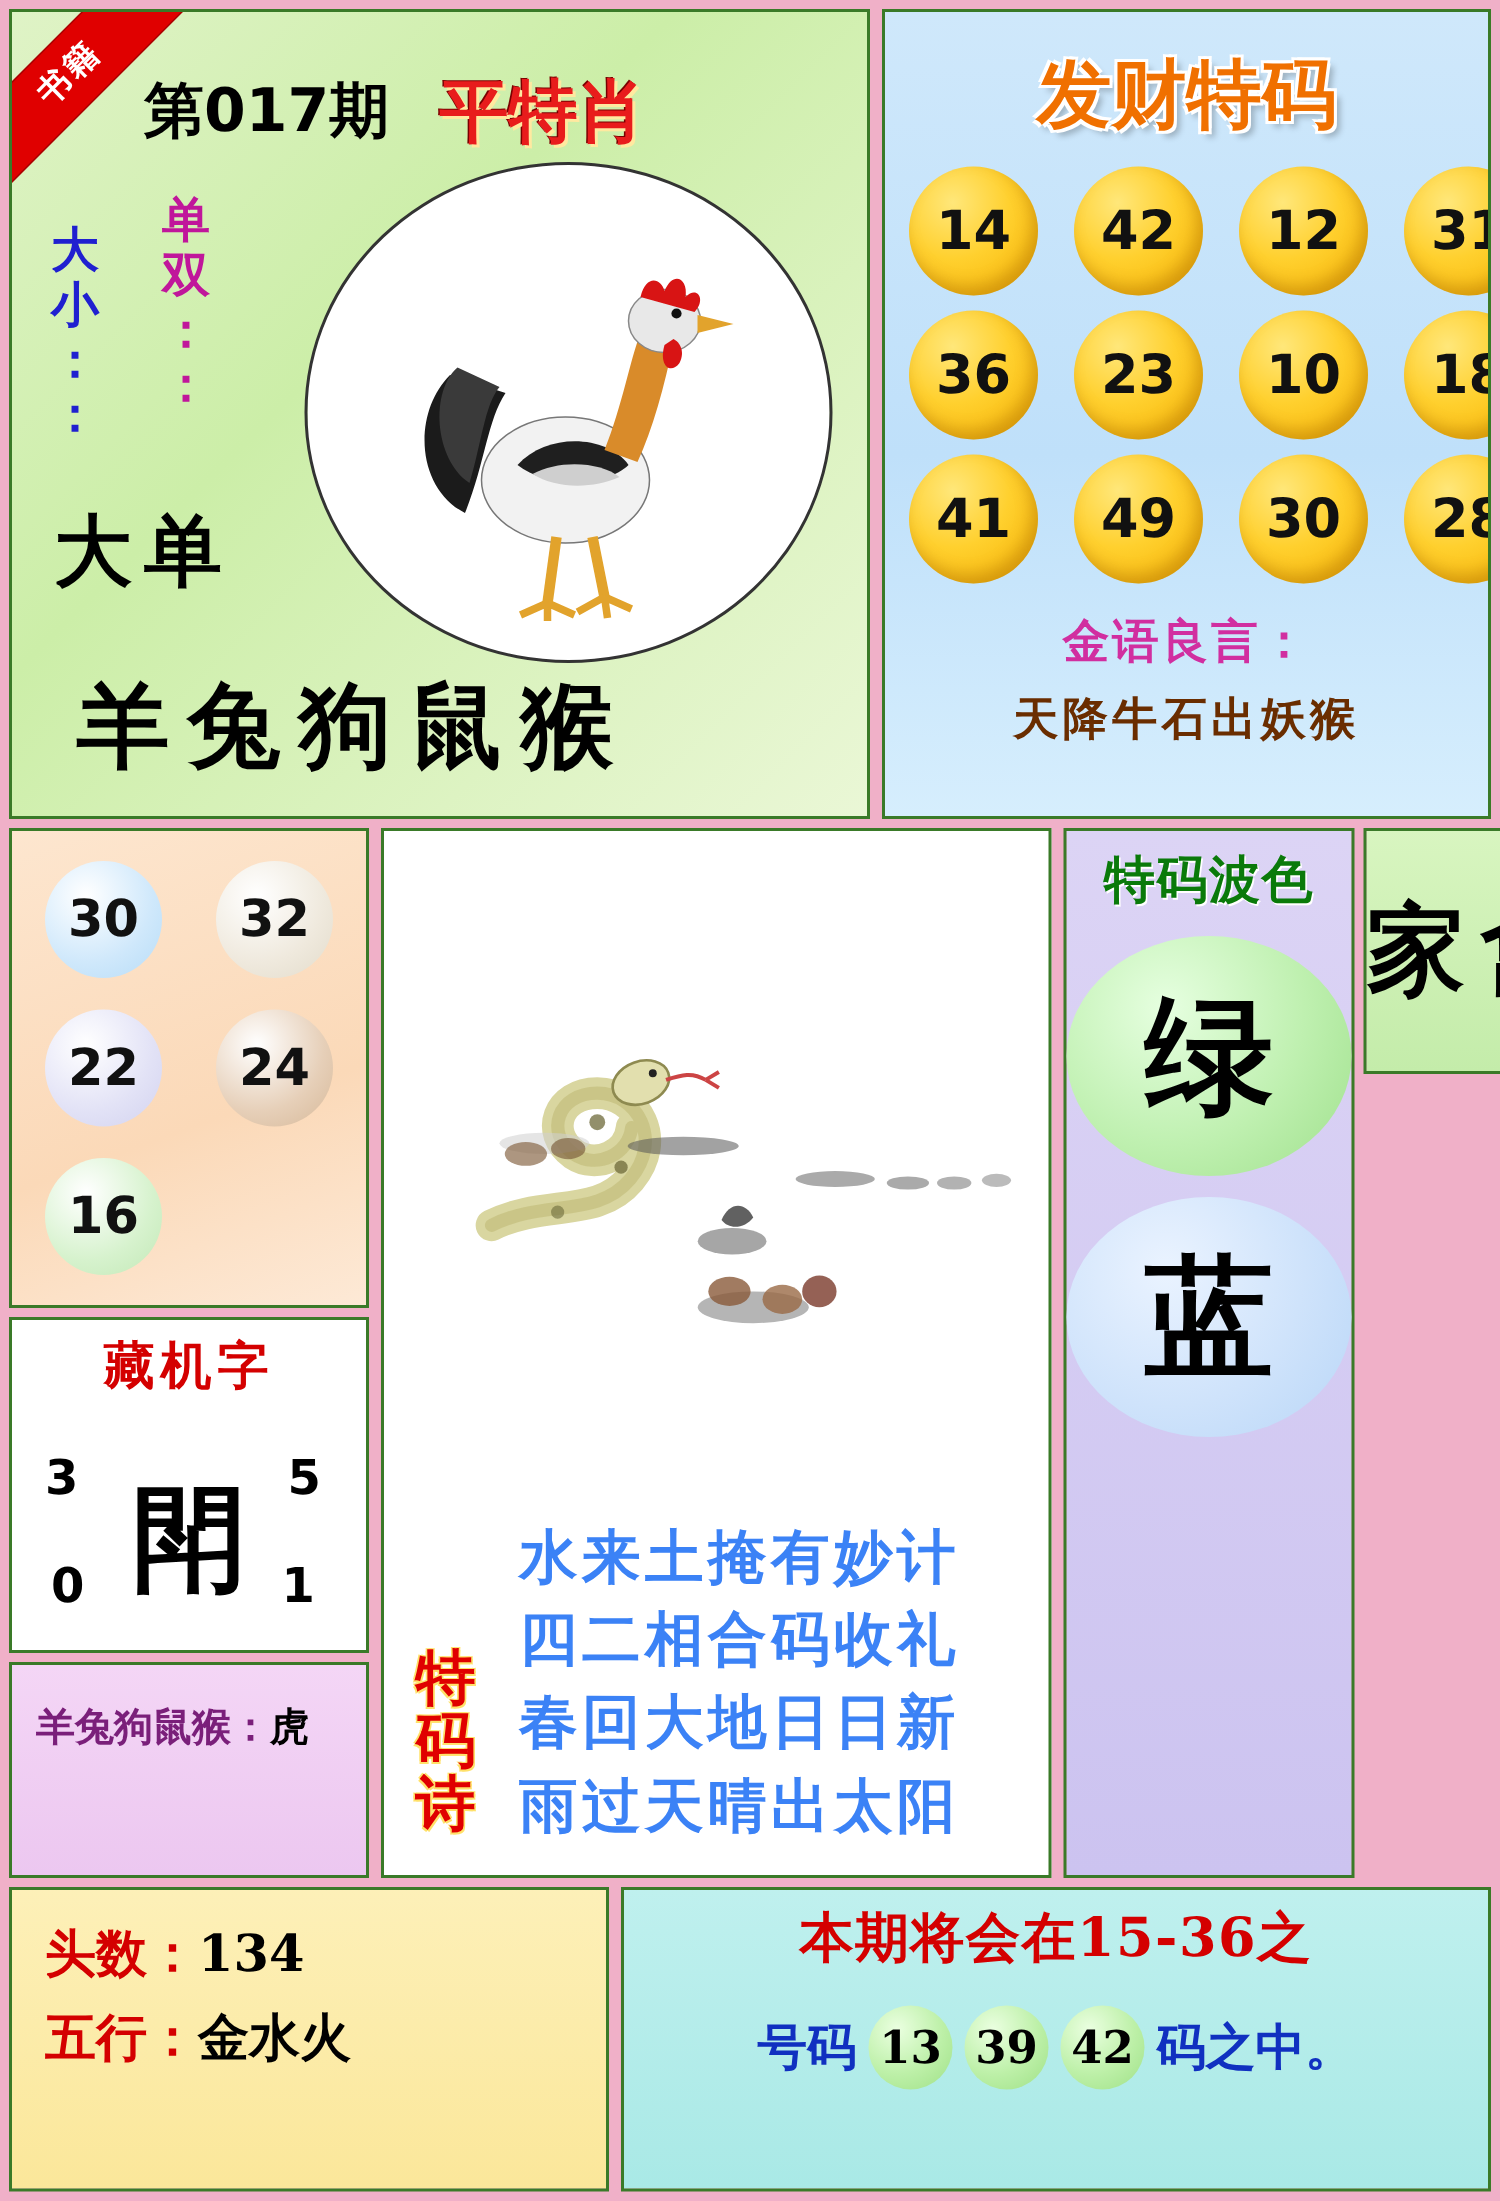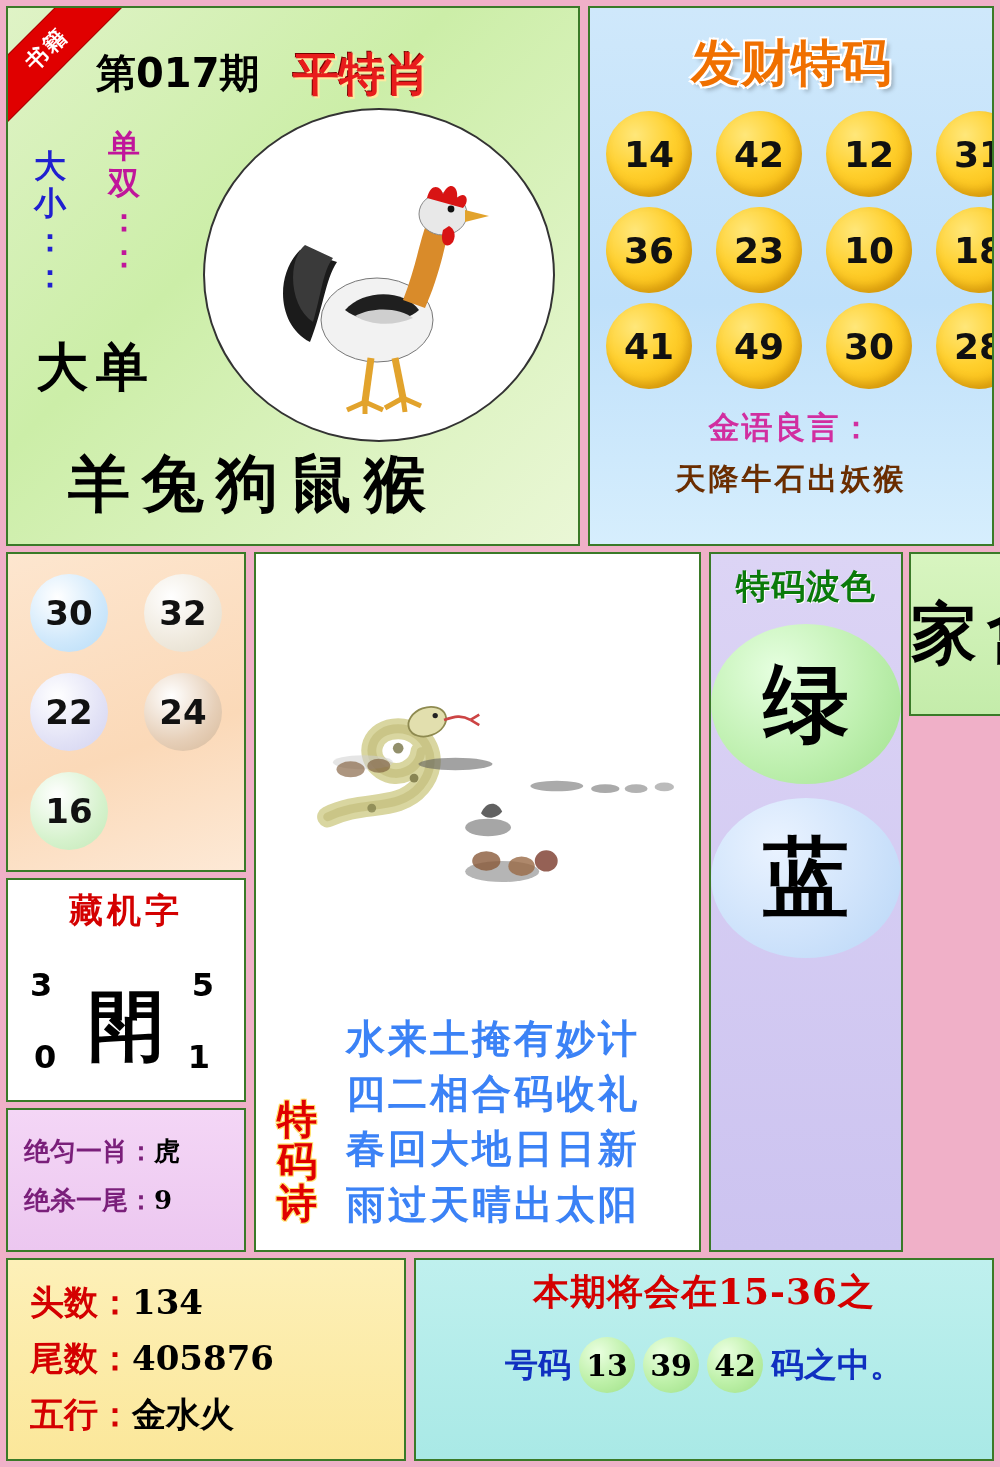--- a/index.html
+++ b/index.html
@@ -52,21 +52,21 @@
   .dx-col{position:absolute;left:26px;top:140px;font-size:32px;color:#2020d0;font-weight:bold;line-height:1.15;}
   .dx-col2{position:absolute;left:100px;top:120px;font-size:32px;color:#c0169b;font-weight:bold;line-height:1.15;}
   .dx-ans{position:absolute;left:28px;top:325px;font-size:52px;font-weight:bold;color:#000;letter-spacing:8px;}
   .circle-img{
     position:absolute;left:195px;top:100px;width:348px;height:330px;border-radius:50%;
     background:radial-gradient(circle at 50% 45%,#ffffff 0%,#ffffff 72%,#f2f2f2 100%);
     border:2px solid #333;
     overflow:hidden;
   }
   .zodiacs{
-    position:absolute;left:60px;bottom:18px;font-size:62px;font-weight:bold;color:#000;
+    position:absolute;left:43px;bottom:18px;font-size:62px;font-weight:bold;color:#000;
     letter-spacing:12px;
     font-family:"DejaVu Serif",serif;
   }
 
   .tr{
     flex:1;
     background:linear-gradient(180deg,#cfe8fb 0%,#bfe0fa 55%,#d6eefd 100%);
     border:2px solid #3a7a28;
     position:relative;
   }
@@ -291,24 +291,21 @@
         <div class="cj-title">藏机字</div>
         <div class="cj-c cj-tl">3</div>
         <div class="cj-c cj-tr">5</div>
         <div class="cj-c cj-bl">0</div>
         <div class="cj-c cj-br">1</div>
         <div class="cj-big">閗</div>
       </div>
 
       <div class="jue">
         <div class="jue-line">
-          <span>绝匀一肖：</span><span class="v">虎</span>
-        </div>
-        <div class="jue-line">
-          <span>绝杀一尾：</span><span class="v">9</span>
+          <span>羊兔狗鼠猴：</span><span class="v">虎</span>
         </div>
       </div>
     </div>
 
     <div class="col-mid">
       <div style="position:absolute;left:10px;top:20px;right:10px;height:380px;">
         <svg viewBox="0 0 480 380" width="100%" height="100%" aria-hidden="true">
 
           <path d="M70 250 C110 230 150 245 175 215 C200 185 180 150 150 150 C120 150 110 180 132 196 C150 208 174 196 176 176" fill="none" stroke="#d9d6a0" stroke-width="24" stroke-linecap="round"></path>
           <path d="M70 250 C110 230 150 245 175 215 C200 185 180 150 150 150 C120 150 110 180 132 196 C150 208 174 196 176 176" fill="none" stroke="#b9b268" stroke-width="10" stroke-linecap="round" opacity=".45"></path>
@@ -357,23 +354,20 @@
       <div class="jiaqin">家禽</div>
     </div>
   </div>
 
   <div class="row-bot">
     <div class="bl">
       <div class="bl-line">
         <span class="k">头数：</span><span class="v">134</span>
       </div>
       <div class="bl-line">
-        <span class="k">尾数：</span><span class="v">405876</span>
-      </div>
-      <div class="bl-line">
         <span class="k">五行：</span><span class="v">金水火</span>
       </div>
     </div>
 
     <div class="br">
       <div class="br-l1">本期将会在15-36之</div>
       <div class="br-l3">
         <span>号码</span>
         <span class="mini-ball">13</span>
         <span class="mini-ball">39</span>

